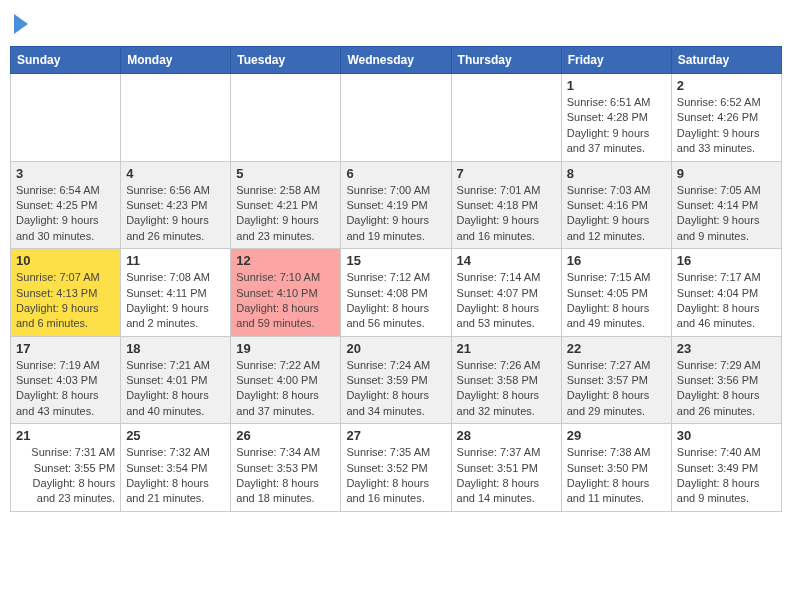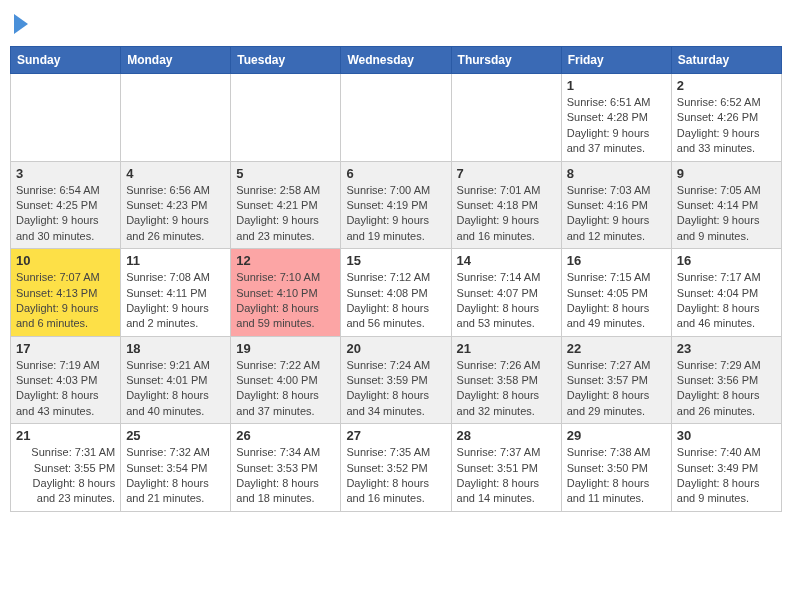--- a/index.html
+++ b/index.html
@@ -258,21 +258,21 @@
       <tr class="row-even">
         <td style="background: rgb(240, 240, 240);">
           <span class="day-number">17</span>
           <div class="day-info" style="white-space: pre-line;">Sunrise: 7:19 AM
 Sunset: 4:03 PM
 Daylight: 8 hours
 and 43 minutes.</div>
         </td>
         <td style="background: rgb(240, 240, 240);">
           <span class="day-number">18</span>
-          <div class="day-info" style="white-space: pre-line;">Sunrise: 9:21 AM
+          <div class="day-info" style="white-space: pre-line;">Sunrise: 7:21 AM
 Sunset: 4:01 PM
 Daylight: 8 hours
 and 40 minutes.</div>
         </td>
         <td style="background: rgb(240, 240, 240);">
           <span class="day-number">19</span>
           <div class="day-info" style="white-space: pre-line;">Sunrise: 7:22 AM
 Sunset: 4:00 PM
 Daylight: 8 hours
 and 37 minutes.</div>

